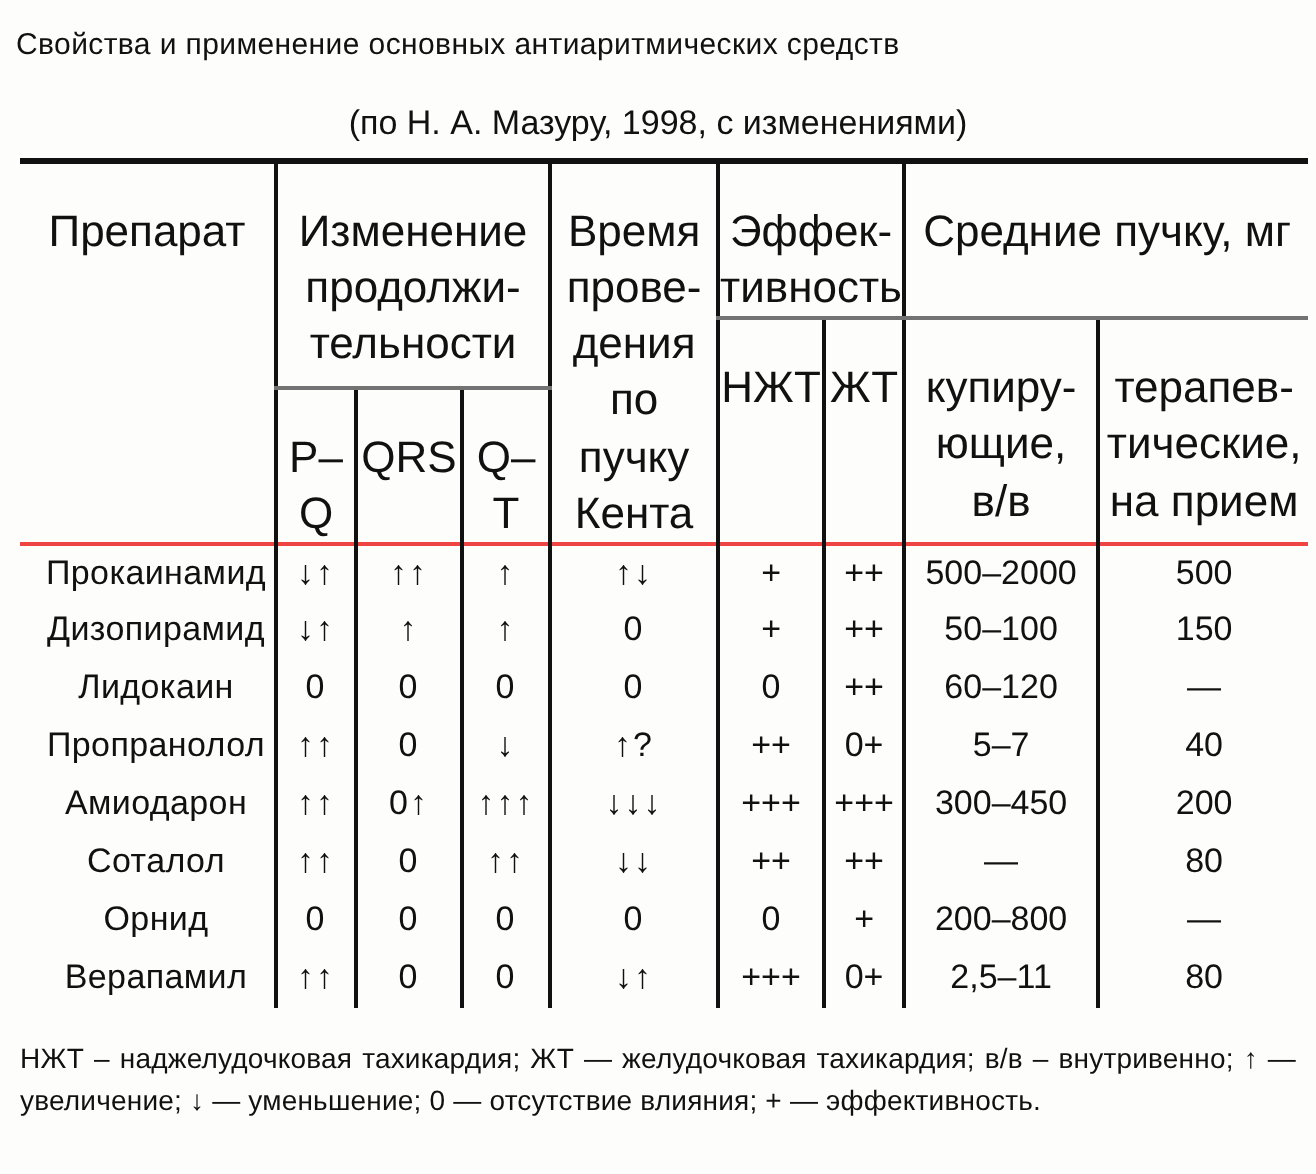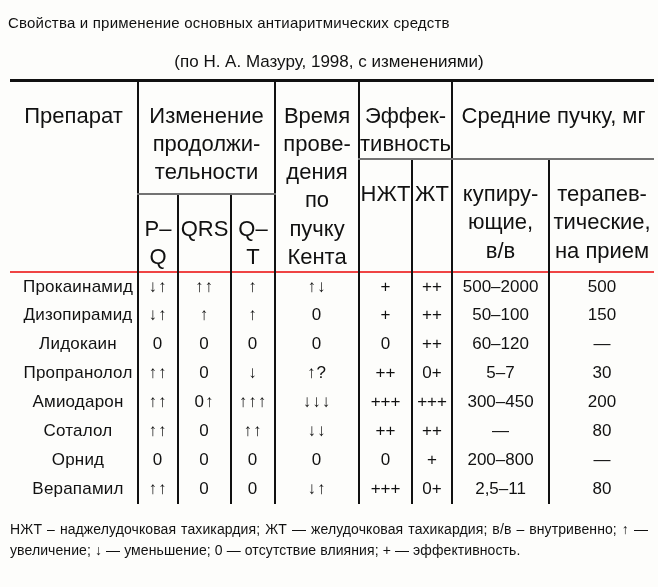--- a/index.html
+++ b/index.html
@@ -168,21 +168,21 @@
       </tr>
       <tr>
         <td class="drug-name">Пропранолол</td>
         <td class="vl arrows">↑↑</td>
         <td class="vl arrows">0</td>
         <td class="vl arrows">↓</td>
         <td class="vl arrows">↑?</td>
         <td class="vl">++</td>
         <td class="vl">0+</td>
         <td class="vl">5–7</td>
-        <td class="vl">30</td>
+        <td class="vl">40</td>
       </tr>
       <tr>
         <td class="drug-name">Амиодарон</td>
         <td class="vl arrows">↑↑</td>
         <td class="vl arrows">0↑</td>
         <td class="vl arrows">↑↑↑</td>
         <td class="vl arrows">↓↓↓</td>
         <td class="vl">+++</td>
         <td class="vl">+++</td>
         <td class="vl">300–450</td>

